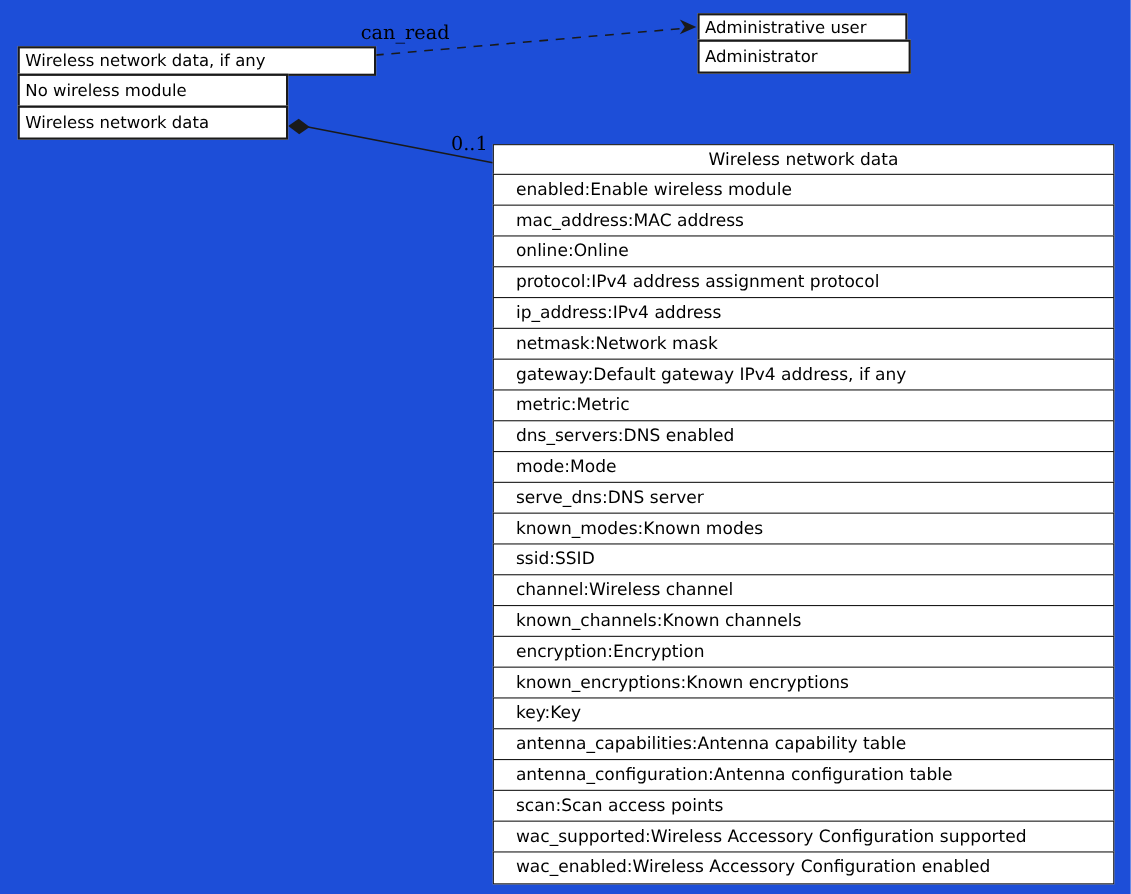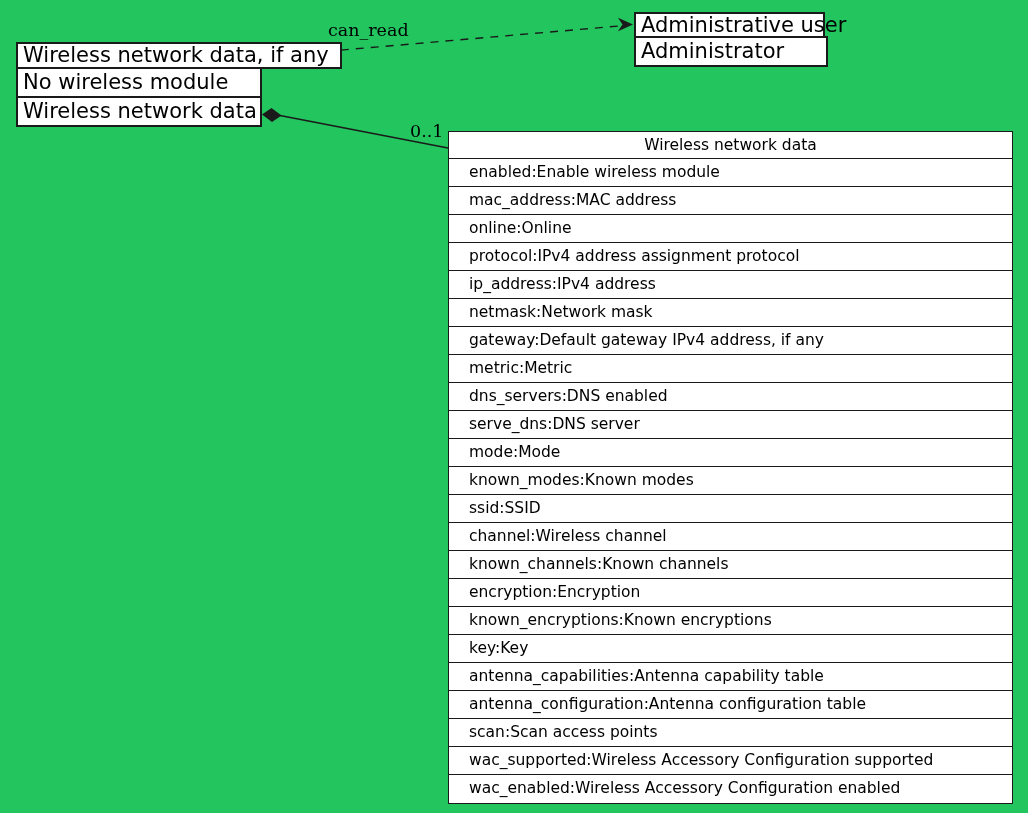--- a/index.html
+++ b/index.html
@@ -1,26 +1,26 @@
 <!DOCTYPE html>
 <html><head>
 <meta charset="utf-8">
 <style>
   * { margin:0; padding:0; box-sizing:border-box; }
   html,body { background:#ffffff; }
   .diagram {
-    position:relative; width:1028px; height:813px; background:#22c55e;
+    position:relative; width:1028px; height:813px; background:#1d4ed8;
     font-family:"DejaVu Sans", sans-serif; color:#000000; overflow:hidden;
   }
   svg.edges { position:absolute; left:0; top:0; z-index:1; }
   .node { position:absolute; z-index:2; }
   .cell {
     background:#ffffff; border:2px solid #1a1a1a;
     display:flex; align-items:center;
-    font-size:21px; line-height:1; padding-left:5px; white-space:nowrap;
+    font-size:15px; line-height:1; padding-left:5px; white-space:nowrap;
   }
   .cell + .cell { margin-top:-2px; }
   
   .table { position:absolute; left:448px; top:131px; width:565px; z-index:2; }
   .table .trow {
     background:#ffffff; border:1.5px solid #1a1a1a; width:565px;
     display:flex; align-items:center; font-size:15.5px; line-height:1;
     padding-left:20px; white-space:nowrap; height:29.5px;
   }
   .table .trow + .trow { margin-top:-1.5px; }
@@ -62,22 +62,22 @@
     <div class="trow ttitle">Wireless network data</div>
     <div class="trow">enabled:Enable wireless module</div>
     <div class="trow">mac_address:MAC address</div>
     <div class="trow">online:Online</div>
     <div class="trow">protocol:IPv4 address assignment protocol</div>
     <div class="trow">ip_address:IPv4 address</div>
     <div class="trow">netmask:Network mask</div>
     <div class="trow">gateway:Default gateway IPv4 address, if any</div>
     <div class="trow">metric:Metric</div>
     <div class="trow">dns_servers:DNS enabled</div>
+    <div class="trow">mode:Mode</div>
     <div class="trow">serve_dns:DNS server</div>
-    <div class="trow">mode:Mode</div>
     <div class="trow">known_modes:Known modes</div>
     <div class="trow">ssid:SSID</div>
     <div class="trow">channel:Wireless channel</div>
     <div class="trow">known_channels:Known channels</div>
     <div class="trow">encryption:Encryption</div>
     <div class="trow">known_encryptions:Known encryptions</div>
     <div class="trow">key:Key</div>
     <div class="trow">antenna_capabilities:Antenna capability table</div>
     <div class="trow">antenna_configuration:Antenna configuration table</div>
     <div class="trow">scan:Scan access points</div>

